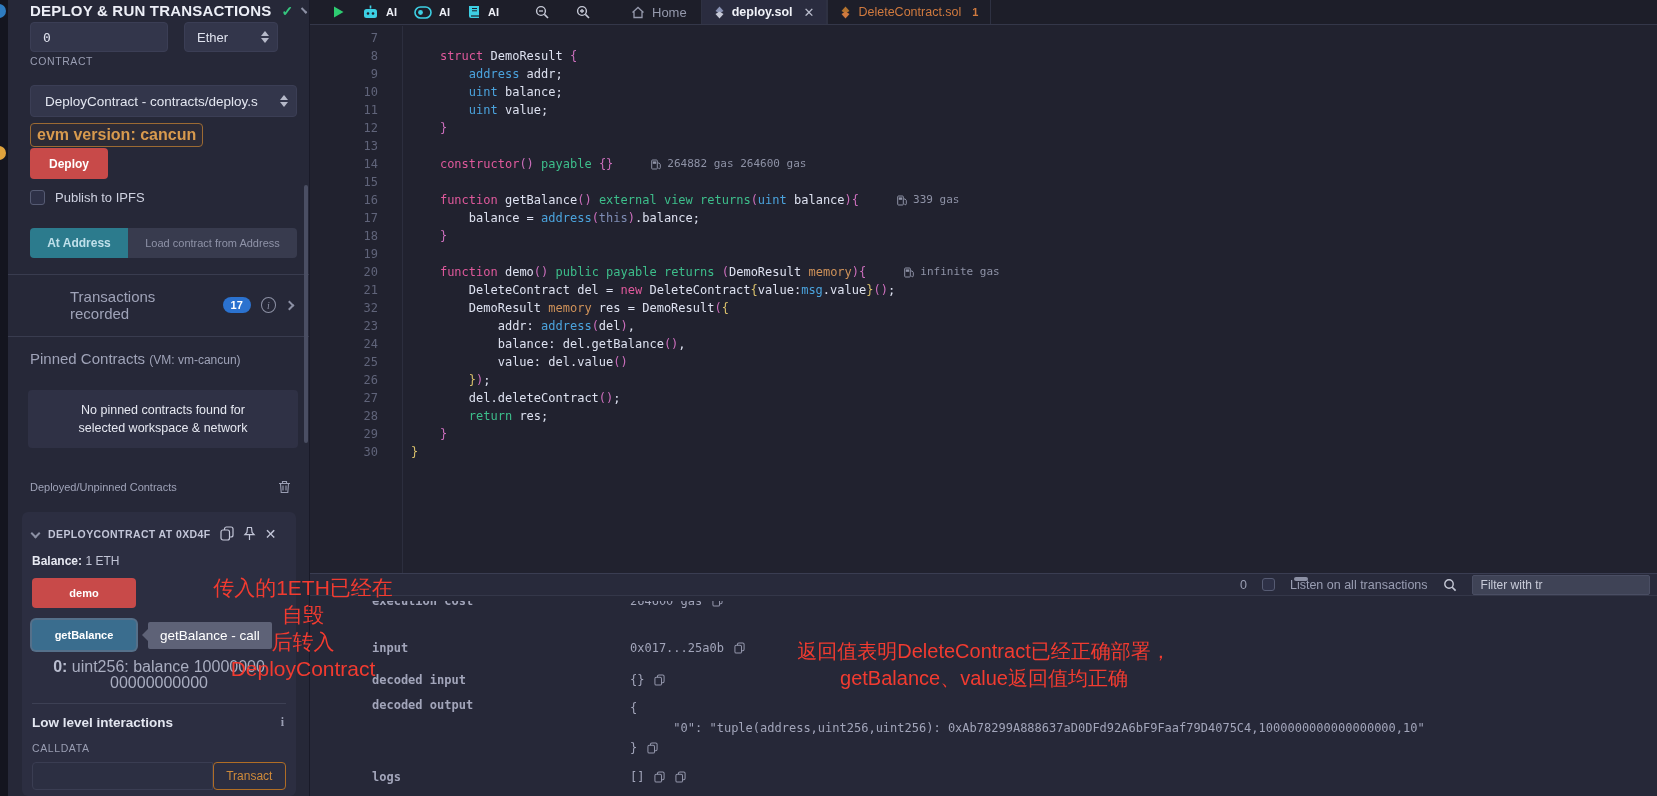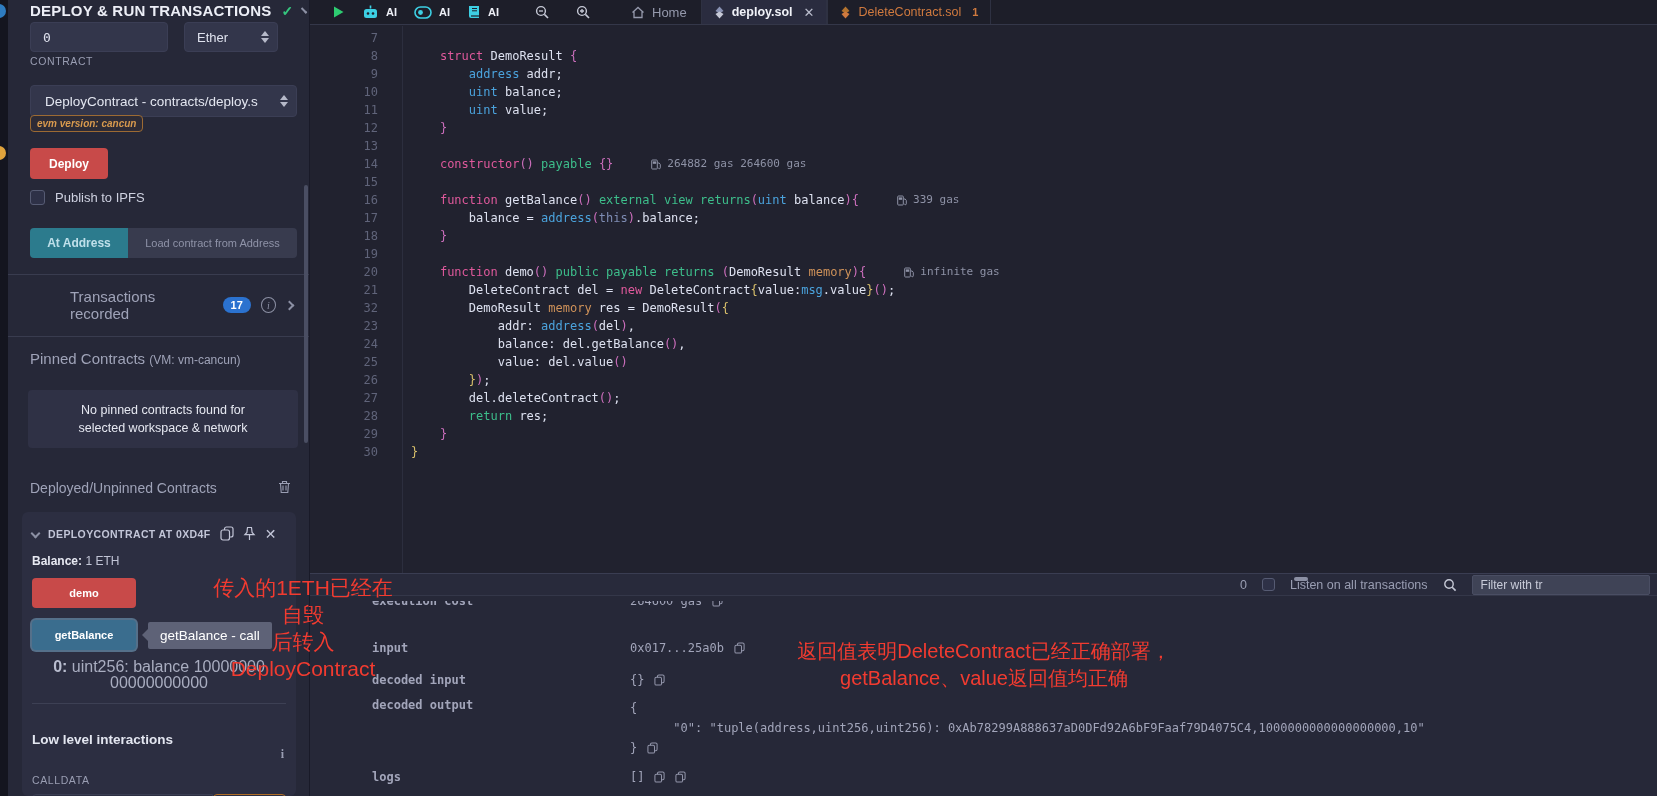--- a/index.html
+++ b/index.html
@@ -33,22 +33,22 @@
   .stepper { margin-left:auto; display:flex; flex-direction:column; gap:2px; }
   .tri-up { width:0; height:0; border-left:4px solid transparent; border-right:4px solid transparent; border-bottom:5px solid #b6b9c9; }
   .tri-dn { width:0; height:0; border-left:4px solid transparent; border-right:4px solid transparent; border-top:5px solid #b6b9c9; }
 
   .sec-label { font-size:10.5px; color:#9a9eb3; letter-spacing:.6px; }
   .lbl-contract { top:55px; }
   .contract-select { top:85px; height:32px; background:#33364b; border:1px solid #3b3e55; border-radius:4px;
                      display:flex; align-items:center; padding:0 8px 0 14px; font-size:13.5px; color:#e3e6f0; }
   .contract-select .txt { white-space:nowrap; overflow:hidden; max-width:218px; }
 
-  .evm-badge { top:115px; position:absolute; left:22px; display:inline-block; font-size:10px; font-weight:bold; color:#d89a4e;
-               border:1px solid #9c6a33; background:#2d2b36; border-radius:4px; padding:2px 6px;font-style:italic; }
+  .evm-badge { top:123px; position:absolute; left:22px; display:inline-block; font-size:16px; font-weight:bold; color:#d89a4e;
+               border:1px solid #9c6a33; background:#2d2b36; border-radius:4px; padding:2px 6px; }
   .btn { border:none; border-radius:4px; cursor:pointer; font-family:"Liberation Sans",sans-serif; }
   .btn-deploy { top:148px; position:absolute; left:22px; width:78px; height:31px; background:#c84a49; color:#fff; font-size:12px; font-weight:bold; }
   .publish { top:190px; display:flex; align-items:center; gap:10px; font-size:13px; color:#ced1e0; }
   .cb { width:15px; height:15px; background:#2e3147; border:1px solid #565b73; border-radius:3px; display:inline-block; }
 
   .at-addr { top:228px; display:flex; height:30px; }
   .at-btn { width:98px; background:#2c7b8d; color:#bfe0ea; font-size:12px; font-weight:bold; border-radius:4px 0 0 4px; }
   .at-hint { flex:1; background:#383b4e; color:#8f93a8; font-size:11px; display:flex; align-items:center; justify-content:center; border-radius:0 4px 4px 0; }
 
   .hr { position:absolute; left:0; right:0; border-top:1px solid #393c4f; }
@@ -57,39 +57,39 @@
   .tx-row { top:288px; display:flex; align-items:center; gap:10px; font-size:15px; color:#9fa3b8;margin-left:40px; }
   .pill { background:#2b72cf; color:#fff; font-size:11px; font-weight:bold; border-radius:9px; padding:2px 8px; }
   .info-i { width:16px; height:16px; border:1px solid #8c90a4; border-radius:50%; color:#8c90a4; font-size:10px;
             display:inline-flex; align-items:center; justify-content:center; font-family:"Liberation Serif",serif; font-style:italic; }
   .tx-row .chev { margin-left:auto; margin-right:4px; }
 
   .pinned-title { top:350px; font-size:15px; color:#9fa3b8; }
   .pinned-title .net { font-size:12px; }
   .empty-box { top:390px; left:20px; width:270px; position:absolute; background:#2f3145; border-radius:4px;
                padding:11px 8px; text-align:center; font-size:12.5px; color:#e6e8f1; line-height:18px; }
-  .dep-title { top:480px; display:flex; align-items:flex-start; font-size:14px; color:#9fa3b8; }
+  .dep-title { top:480px; display:flex; align-items:center; font-size:11px; color:#9fa3b8; }
   .dep-title svg { margin-left:auto; margin-right:6px; }
 
   .card { position:absolute; left:14px; width:274px; top:512px; height:284px; background:#2c2e41; border-radius:6px; padding:0 10px; }
   .card-head { margin-top:14px; display:flex; align-items:center; gap:9px; }
   .card-head .name { font-size:10.5px; font-weight:bold; color:#c3c6d8; letter-spacing:.4px; white-space:nowrap; overflow:hidden; flex:0 1 auto; }
   .card-head svg, .card-head .x { flex:none; }
   .x { color:#c3c6d8; font-size:14px; line-height:1; cursor:pointer; }
   .bal { margin-top:13px; font-size:12px; color:#c2c5d6; }
   .bal b { color:#e7e9f2; }
   .btn-demo { display:block; margin-top:10px; width:104px; height:30px; background:#c84a49; color:#fff; font-size:11px; font-weight:bold; }
   .gb-row { margin-top:12px; display:flex; align-items:center; }
   .btn-gb { width:104px; height:30px; background:#3a6d8e; color:#fff; font-size:11px; font-weight:bold; box-shadow:0 0 0 2px #55708a; }
   .tooltip { margin-left:12px; background:#5e6277; color:#fff; font-size:13.5px; padding:6px 12px; border-radius:2px; position:relative; white-space:nowrap; }
   .tooltip:before { content:""; position:absolute; left:-6px; top:50%; margin-top:-6px; border:6px solid transparent; border-right-color:#5e6277; border-left:none; }
   .result { margin-top:9px; margin-left:18px; width:218px; font-size:16px; color:#a9adc0; text-align:center; word-break:break-all; line-height:16px; }
   .result b { color:#b9bdcf; }
   .card-hr { position:static; margin-top:12px; border-top:1px solid #3d4054; }
-  .lli-row { margin-top:28px; display:flex; align-items:flex-start; font-size:13.5px; font-weight:bold; color:#e3e6f0;flex-direction:column; }
+  .lli-row { margin-top:11px; display:flex; align-items:center; font-size:13.5px; font-weight:bold; color:#e3e6f0; }
   .lli-row .ii { margin-left:auto; margin-right:2px; color:#9a9eb3; font-size:12px; font-family:"Liberation Serif",serif; }
   .lbl-calldata { margin-top:12px; }
   .cd-row { margin-top:8px; display:flex; }
   .cd-input { width:182px; height:28px; background:#2c2f42; border:1px solid #3a3d52; border-radius:4px 0 0 4px; outline:none; color:#dfe2ee; }
   .btn-transact { width:74px; height:28px; background:transparent; border:1px solid #b06d25; color:#cf8a3a; font-size:12px; border-radius:4px; }
   .sb-scroll { position:absolute; right:1px; top:185px; width:4px; height:258px; background:#4a4e63; border-radius:2px; }
 
   
   #main { position:absolute; left:310px; top:0; width:1347px; height:796px; }
   .tabbar { position:absolute; left:0; top:0; right:0; height:25px; background:#1d1e29; border-bottom:1px solid #343749;

